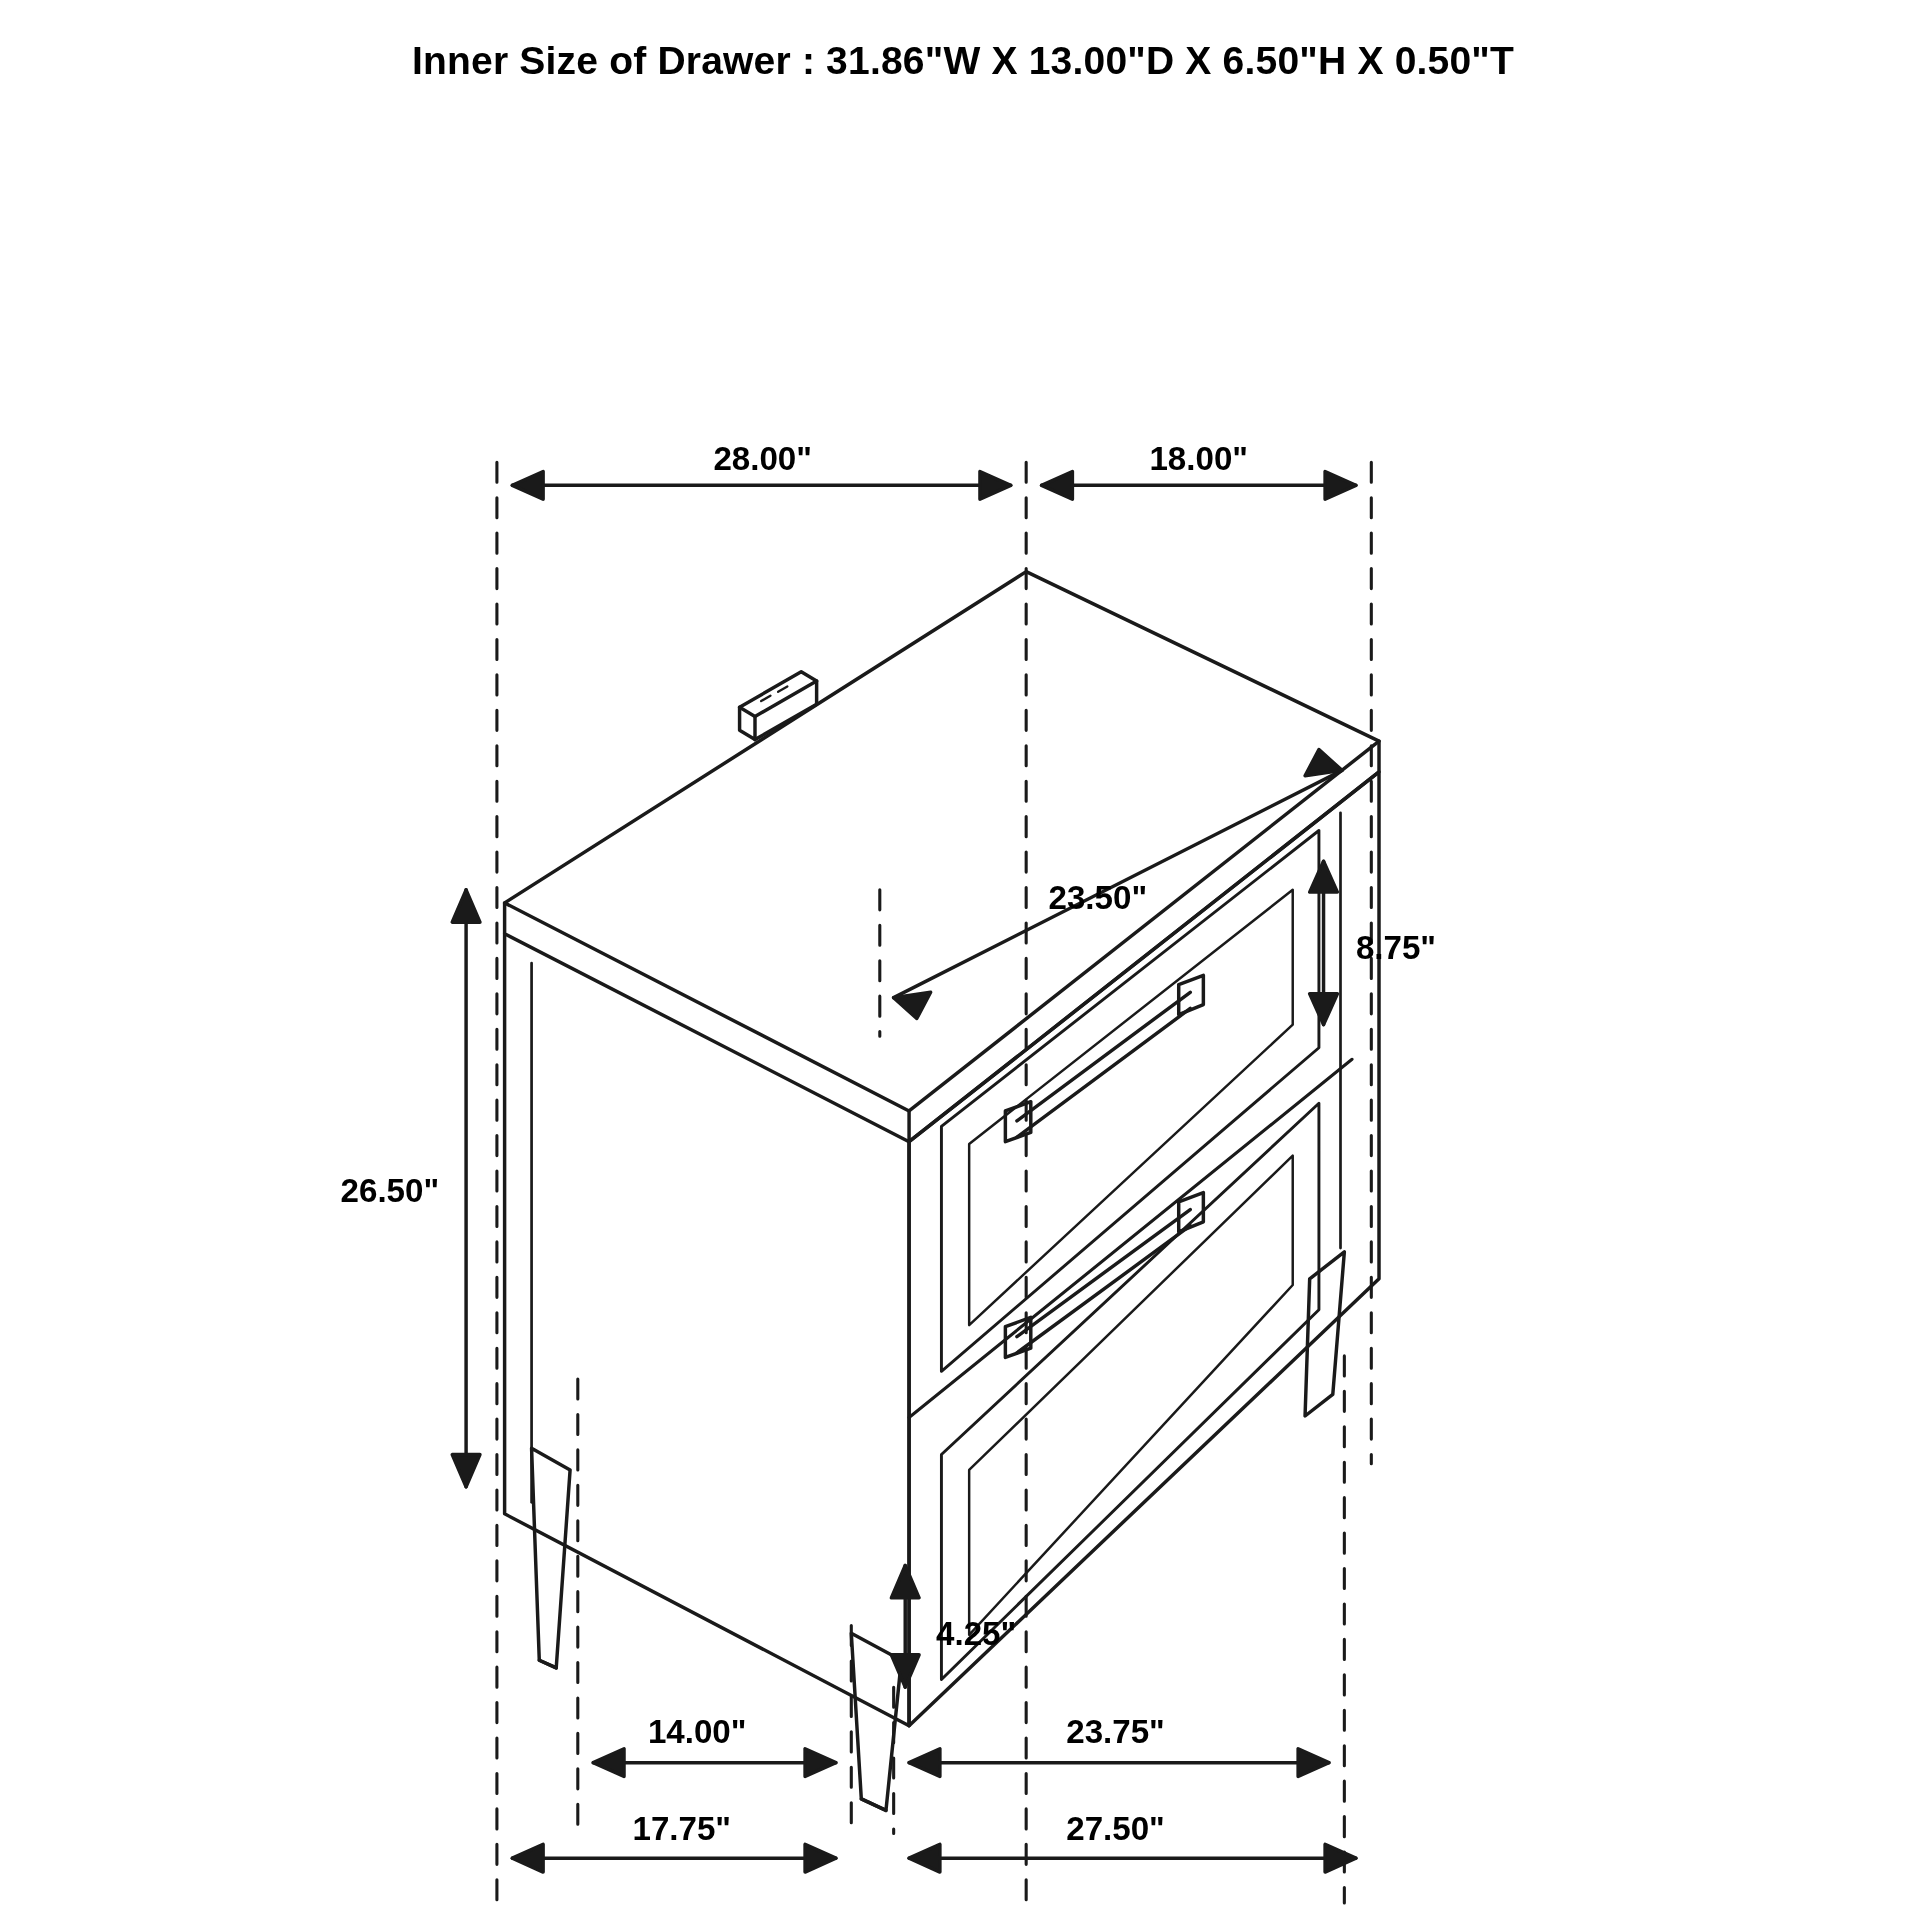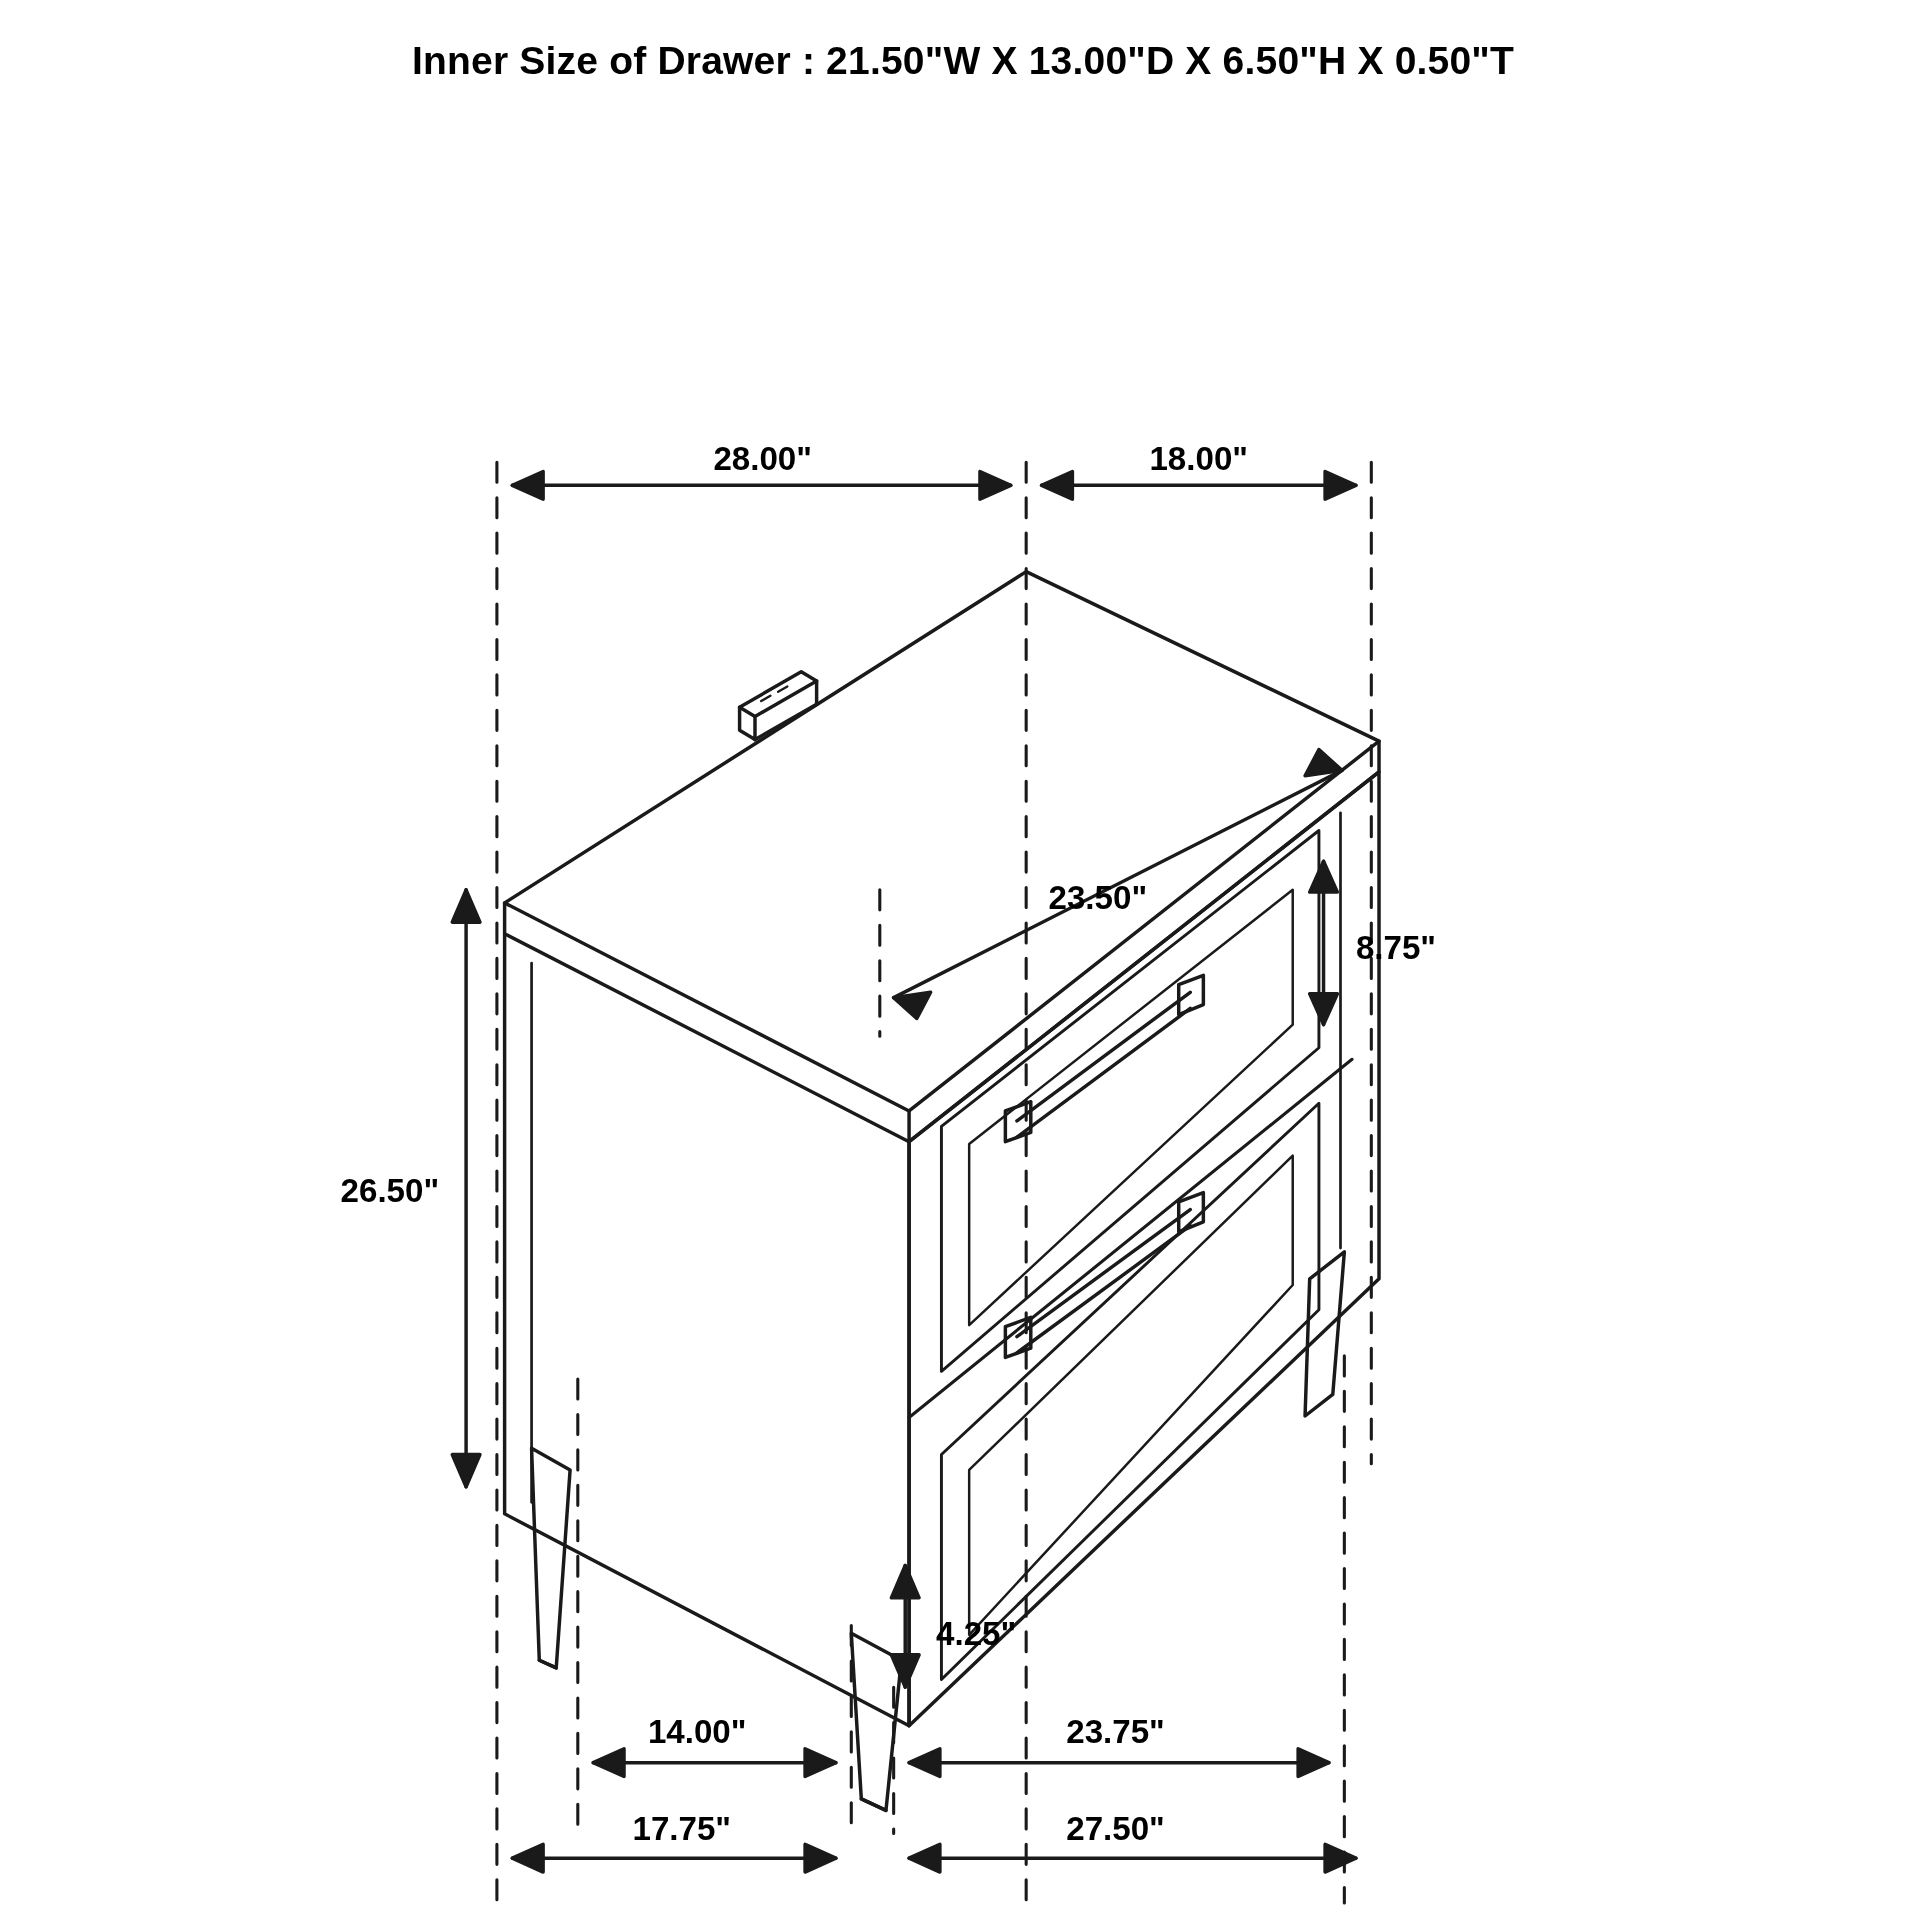--- a/index.html
+++ b/index.html
@@ -40,21 +40,21 @@
     font-size: 43px;
     font-weight: bold;
     fill: #000000;
   }
 </style>
 </head>
 <body>
 
 <div id="page">
 
-  <div id="title">Inner Size of Drawer : 21.50"W X 13.00"D X 6.50"H X 0.50"T</div>
+  <div id="title">Inner Size of Drawer : 31.86"W X 13.00"D X 6.50"H X 0.50"T</div>
 
   <svg id="diagram" width="1926" height="1926" viewBox="0 0 2500 2500">
 
     <g fill="none" stroke="#1a1a1a" stroke-width="4.5" stroke-linejoin="round" stroke-linecap="round">
 
       <g stroke-dasharray="26,20" stroke-width="4">
 
         <line x1="645" y1="600" x2="645" y2="2470"></line>
 
         <line x1="1332" y1="600" x2="1332" y2="2470"></line>

